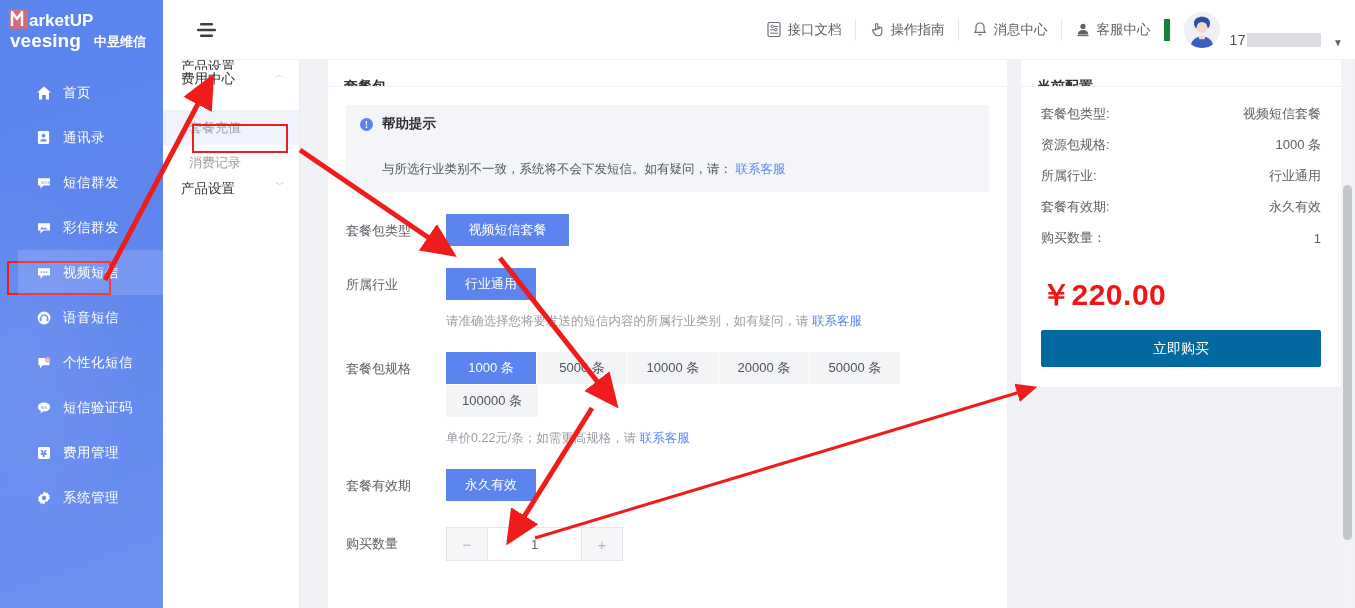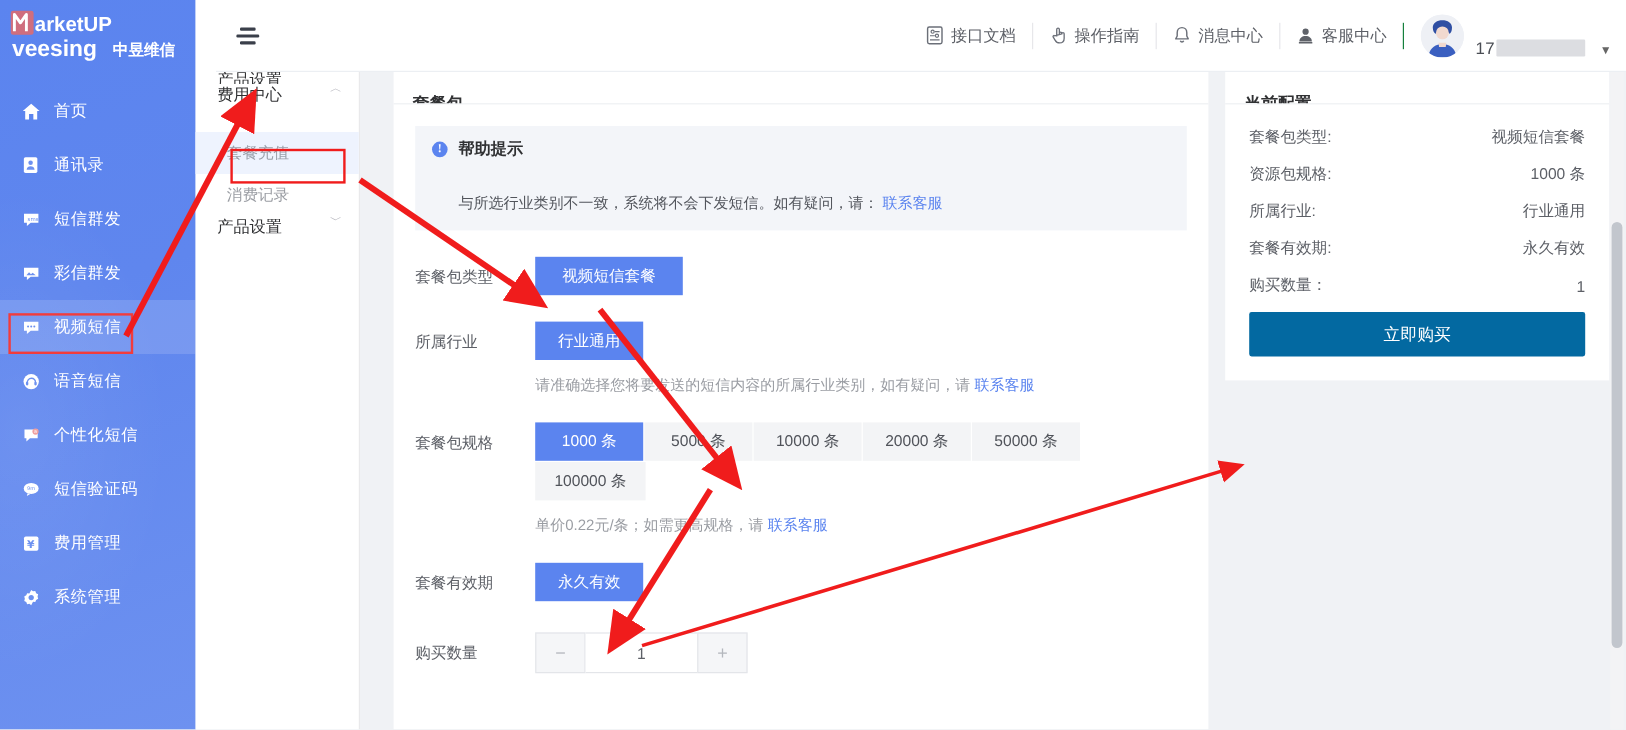--- a/index.html
+++ b/index.html
@@ -23,21 +23,21 @@
   .sidebar::after {
     content: ""; position: absolute; left: 0; top: 120px; width: 163px; height: 480px;
     background: radial-gradient(ellipse at 10% 50%, rgba(255,255,255,0.07) 0%, rgba(255,255,255,0) 60%);
     pointer-events: none;
   }
   .logo {
     height: 60px; display: flex; align-items: center; padding-left: 6px;
     position: relative; z-index: 2;
   }
   .logo-svg { display:block; }
-  .nav { padding-top: 10px; position: relative; z-index: 2; }
+  .nav { padding-top: 10px; position: relative; z-index: 2; margin-left: 18px; }
   .nav-item {
     height: 45px; display: flex; align-items: center;
     color: #ffffff; font-size: 13.5px; padding-left: 17px;
     cursor: pointer; position: relative;
   }
   .nav-item.active { background: rgba(255,255,255,0.14); }
   .nav-icon {
     width: 17px; height: 17px; margin-right: 11px;
     display: flex; align-items: center; justify-content: center;
     flex: 0 0 17px;
@@ -366,21 +366,21 @@
       <div class="hdr-btn">
         <span class="gl">
           <svg width="16" height="17" viewBox="0 0 16 17">
               <path d="M8 2c2.4 0 4 1.8 4 4.2V9l1.2 2.4H2.8L4 9V6.2C4 3.8 5.6 2 8 2z" stroke="#6b6f78" stroke-width="1.2" fill="none" stroke-linejoin="round"></path>
               <path d="M6.6 13a1.5 1.5 0 0 0 2.8 0" stroke="#6b6f78" stroke-width="1.2" fill="none"></path>
             </svg>
         </span>
         <span>消息中心</span>
       </div>
 
-      <div class="hdr-btn" style="border-right:1px solid #15803d">
+      <div class="hdr-btn" style="border-right:6px solid #15803d">
         <span class="gl">
           <svg width="16" height="17" viewBox="0 0 16 17">
               <circle cx="8" cy="5.4" r="2.6" fill="#5f6269"></circle>
               <path d="M2.8 13.6c0-2.9 2.3-4.5 5.2-4.5s5.2 1.6 5.2 4.5z" fill="#5f6269"></path>
               <path d="M2.4 14.6h11.2" stroke="#5f6269" stroke-width="1.1"></path>
             </svg>
         </span>
         <span>客服中心</span>
       </div>
 
@@ -502,20 +502,21 @@
         </div>
         <div class="sum-row">
           <span class="sum-k">套餐有效期:</span>
           <span class="sum-v">永久有效</span>
         </div>
         <div class="sum-row">
           <span class="sum-k">购买数量：</span>
           <span class="sum-v">1</span>
         </div>
 
+        <div class="price">￥220.00</div>
         <div class="buy-btn">立即购买</div>
       </div>
     </div>
 
   </div>
 
   <div class="vscroll">
     <div class="vthumb"></div>
   </div>
 

